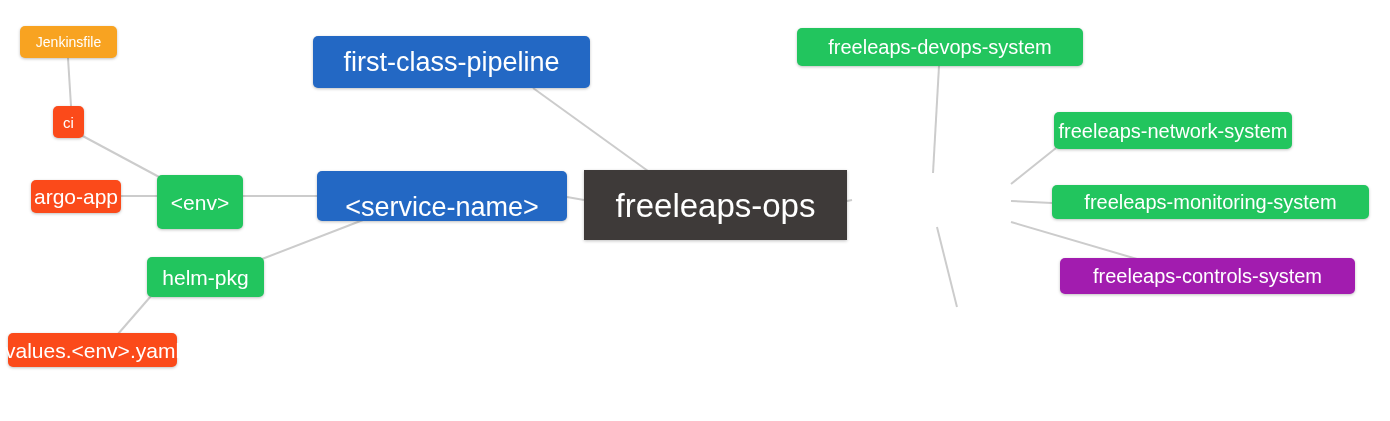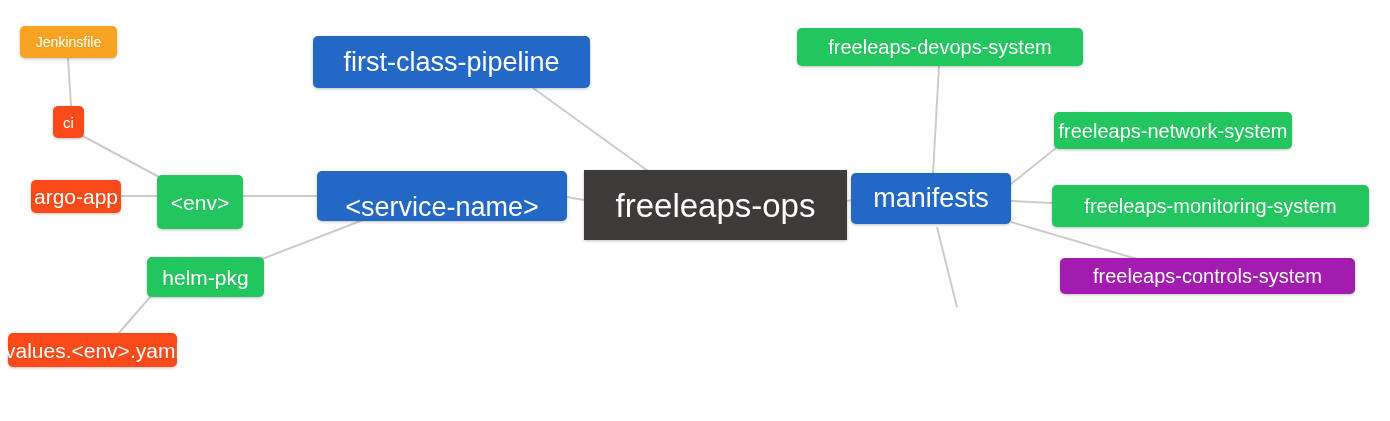--- a/index.html
+++ b/index.html
@@ -80,29 +80,26 @@
     </div>
   <div class="node size-sm" style="left: 8px; top: 333px; width: 169px; height: 34px; background: rgb(251, 74, 26); color: rgb(255, 255, 255);">
       <span>values.&lt;env&gt;.yaml</span>
     </div>
   <div class="node size-lg" style="left: 317px; top: 171px; width: 250px; height: 50px; background: rgb(35, 104, 196); color: rgb(255, 255, 255); align-items: flex-end;">
       <span>&lt;service-name&gt;</span>
     </div>
   <div class="node size-xl" style="left: 584px; top: 170px; width: 263px; height: 70px; background: rgb(62, 58, 57); color: rgb(255, 255, 255);">
       <span>freeleaps-ops</span>
     </div>
-  <div class="node size-lg" style="left: 851px; top: 173px; width: 160px; height: 51px; background: rgb(35, 104, 196); color: rgb(255, 255, 255);">
-      <span>manifests</span>
-    </div>
   <div class="node size-rg" style="left: 797px; top: 28px; width: 286px; height: 38px; background: rgb(34, 197, 94); color: rgb(255, 255, 255);">
       <span>freeleaps-devops-system</span>
     </div>
   <div class="node size-rg" style="left: 1054px; top: 112px; width: 238px; height: 37px; background: rgb(34, 197, 94); color: rgb(255, 255, 255);">
       <span>freeleaps-network-system</span>
     </div>
-  <div class="node size-rg" style="left: 1052px; top: 185px; width: 317px; height: 42px; background: rgb(34, 197, 94); color: rgb(255, 255, 255);">
+  <div class="node size-rg" style="left: 1052px; top: 185px; width: 317px; height: 34px; background: rgb(34, 197, 94); color: rgb(255, 255, 255);">
       <span>freeleaps-monitoring-system</span>
     </div>
   <div class="node size-rg" style="left: 1060px; top: 258px; width: 295px; height: 36px; background: #a21caf; color: rgb(255, 255, 255);">
       <span>freeleaps-controls-system</span>
     </div>
 
 </div>
 
 </body></html>

